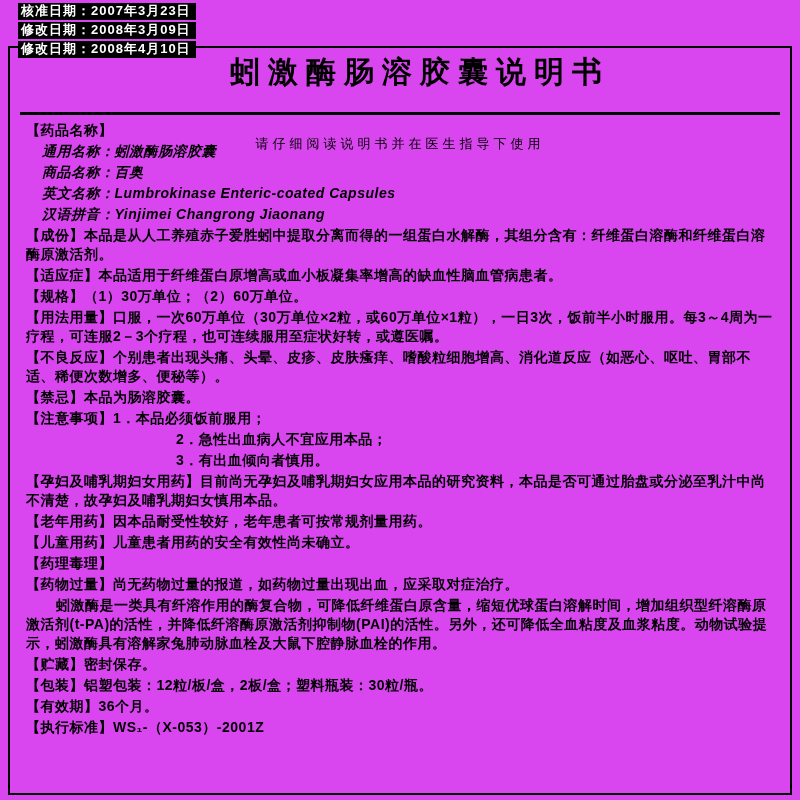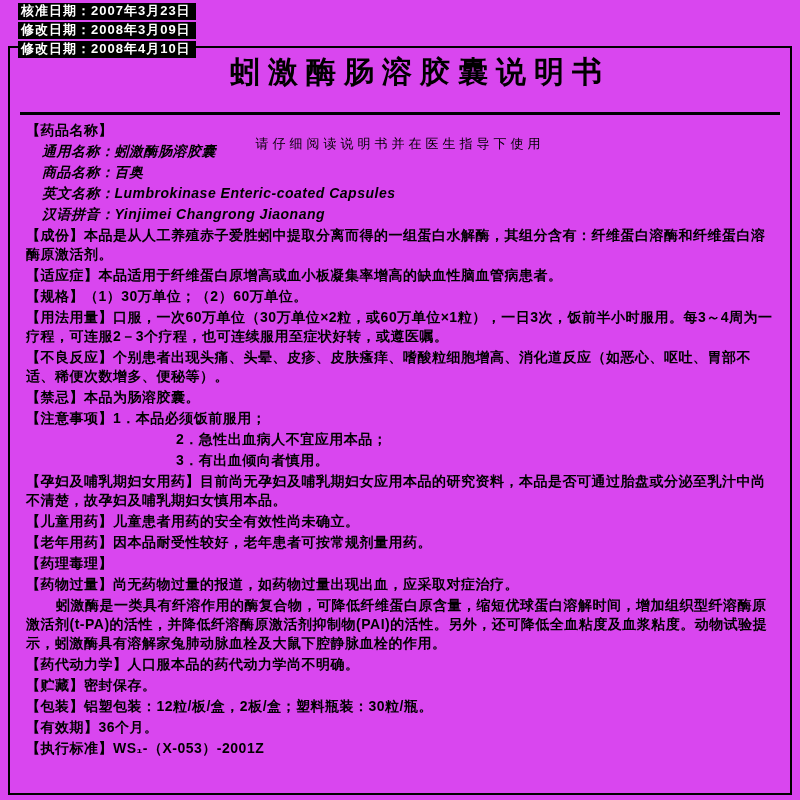--- a/index.html
+++ b/index.html
@@ -120,25 +120,24 @@
       <p class="para">【成份】本品是从人工养殖赤子爱胜蚓中提取分离而得的一组蛋白水解酶，其组分含有：纤维蛋白溶酶和纤维蛋白溶酶原激活剂。</p>
       <p class="para">【适应症】本品适用于纤维蛋白原增高或血小板凝集率增高的缺血性脑血管病患者。</p>
       <p class="para">【规格】（1）30万单位；（2）60万单位。</p>
       <p class="para">【用法用量】口服，一次60万单位（30万单位×2粒，或60万单位×1粒），一日3次，饭前半小时服用。每3～4周为一疗程，可连服2－3个疗程，也可连续服用至症状好转，或遵医嘱。</p>
       <p class="para">【不良反应】个别患者出现头痛、头晕、皮疹、皮肤瘙痒、嗜酸粒细胞增高、消化道反应（如恶心、呕吐、胃部不适、稀便次数增多、便秘等）。</p>
       <p class="para">【禁忌】本品为肠溶胶囊。</p>
       <p class="para">【注意事项】1．本品必须饭前服用；</p>
       <p class="para indent2">2．急性出血病人不宜应用本品；</p>
       <p class="para indent2">3．有出血倾向者慎用。</p>
       <p class="para">【孕妇及哺乳期妇女用药】目前尚无孕妇及哺乳期妇女应用本品的研究资料，本品是否可通过胎盘或分泌至乳汁中尚不清楚，故孕妇及哺乳期妇女慎用本品。</p>
+      <p class="para">【老年用药】因本品耐受性较好，老年患者可按常规剂量用药。</p>
       <p class="para">【儿童用药】儿童患者用药的安全有效性尚未确立。</p>
-      <p class="para">【老年用药】因本品耐受性较好，老年患者可按常规剂量用药。</p>
       <p class="para">【药理毒理】</p>
       <p class="para">【药物过量】尚无药物过量的报道，如药物过量出现出血，应采取对症治疗。</p>
       <p class="para textindent">蚓激酶是一类具有纤溶作用的酶复合物，可降低纤维蛋白原含量，缩短优球蛋白溶解时间，增加组织型纤溶酶原激活剂(t-PA)的活性，并降低纤溶酶原激活剂抑制物(PAI)的活性。另外，还可降低全血粘度及血浆粘度。动物试验提示，蚓激酶具有溶解家兔肺动脉血栓及大鼠下腔静脉血栓的作用。</p>
-      <p class="para">【药代动力学】人口服本品的药代动力学尚不明确。</p>
       <p class="para">【贮藏】密封保存。</p>
       <p class="para">【包装】铝塑包装：12粒/板/盒，2板/盒；塑料瓶装：30粒/瓶。</p>
       <p class="para">【有效期】36个月。</p>
       <p class="para">【执行标准】WS₁-（X-053）-2001Z</p>
     </div>
 
 </div>
 
 </body></html>

